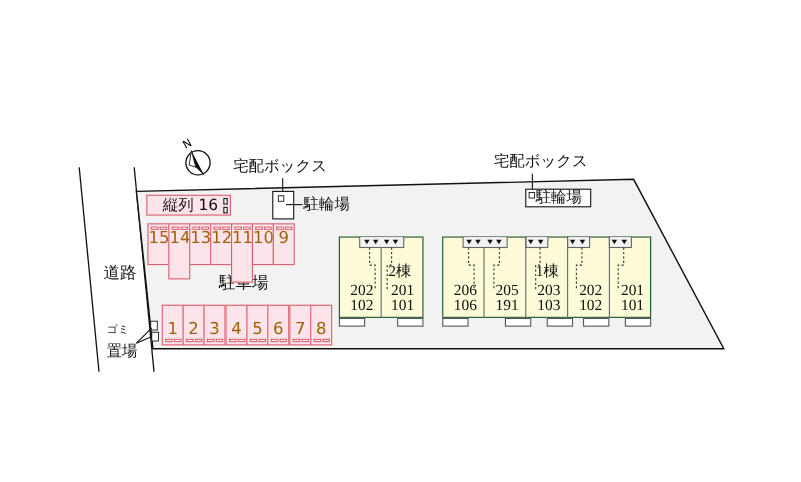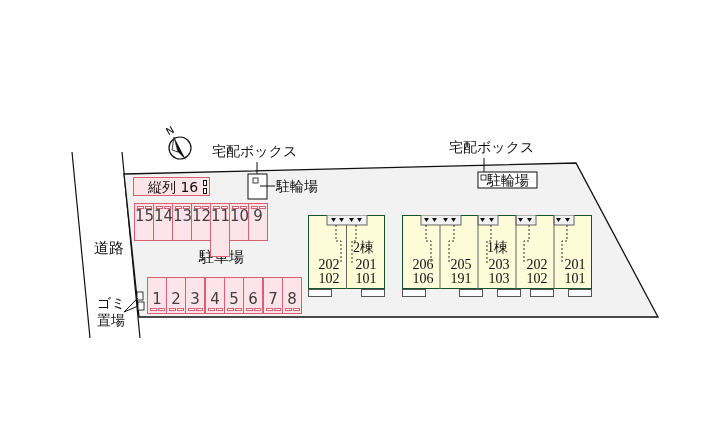--- a/index.html
+++ b/index.html
@@ -2,21 +2,21 @@
 <html><head>
 <meta charset="utf-8">
 <style>
   html, body { margin:0; padding:0; background:#ffffff; }
   body { width:728px; height:438px; position:relative; overflow:hidden;
          font-family:"DejaVu Sans", sans-serif; color:#111; }
   svg.plan { position:absolute; left:0; top:0; }
   .lbl { position:absolute; white-space:nowrap; line-height:1; }
   .box { position:absolute; box-sizing:border-box; }
   .pk { position:absolute; box-sizing:border-box; background:#fde3ea; border:1px solid #d9606e; }
-  .pk .num { position:absolute; left:0; right:0; text-align:center; font-size:15px; line-height:1; color:#404040; }
+  .pk .num { position:absolute; left:0; right:0; text-align:center; font-size:15px; line-height:1; color:#a16207; }
   .stop { position:absolute; width:7px; height:3px; border:1px solid #d9606e; background:#fff; box-sizing:border-box; }
   .bld { position:absolute; box-sizing:border-box; background:#fdfbd8; border:1px solid #14532d;font-family:Liberation Serif, serif; }
   .unit-label { position:absolute; font-size:14px; line-height:14px; text-align:center; color:#111; }
   .balcony { position:absolute; width:24px; height:8px; background:#fff; border:1px solid #555; box-sizing:border-box; }
 </style>
 </head>
 <body>
 
 <svg class="plan" width="728" height="438">
 
@@ -46,35 +46,35 @@
   <line x1="124" y1="312" x2="138" y2="298" stroke="#111" stroke-width="1"></line>
   <line x1="124" y1="312" x2="138" y2="306" stroke="#111" stroke-width="1"></line>
 </svg>
 
 <div class="lbl" style="left:212px; top:144px; font-size:14px;">宅配ボックス</div>
 <div class="lbl" style="left:449px; top:140px; font-size:14px;">宅配ボックス</div>
 <div class="lbl" style="left:276px; top:179px; font-size:14px;">駐輪場</div>
 <div class="lbl" style="left:487px; top:173px; font-size:14px;">駐輪場</div>
 <div class="lbl" style="left:94px; top:241px; font-size:15px;">道路</div>
 <div class="lbl" style="left:199px; top:250px; font-size:15px;">駐車場</div>
-<div class="lbl" style="left:97px; top:296px; font-size:14px;">ゴミ</div>
+<div class="lbl" style="left:97px; top:296px; font-size:10px;">ゴミ</div>
 <div class="lbl" style="left:97px; top:313px; font-size:14px;">置場</div>
 
 <div class="pk" style="left:133px; top:177px; width:77px; height:19px;padding-left:33px;">
   <span class="lbl" style="left:14px; top:2px; font-size:14px;">縦列 16</span>
   <span class="box" style="left:69px; top:2px; width:4px; height:6px; border:1px solid #111; background:#fff;"></span>
   <span class="box" style="left:69px; top:10px; width:4px; height:6px; border:1px solid #111; background:#fff;"></span>
 </div>
 
 <div class="pk" style="left:134px; top:203px; width:20px; height:38px;">
     <span class="stop" style="left:2px;top:2px"></span>
     <span class="stop" style="left:10px;top:2px"></span>
     <span class="num" style="top:5px">15</span>
   </div>
-<div class="pk" style="left:153px; top:203px; width:20px; height:38px;">
+<div class="pk" style="left:153px; top:203px; width:20px; height:51px;">
     <span class="stop" style="left:2px;top:2px"></span>
     <span class="stop" style="left:10px;top:2px"></span>
     <span class="num" style="top:5px">14</span>
   </div>
 <div class="pk" style="left:172px; top:203px; width:20px; height:38px;">
     <span class="stop" style="left:2px;top:2px"></span>
     <span class="stop" style="left:10px;top:2px"></span>
     <span class="num" style="top:5px">13</span>
   </div>
 <div class="pk" style="left:191px; top:203px; width:20px; height:38px;">

